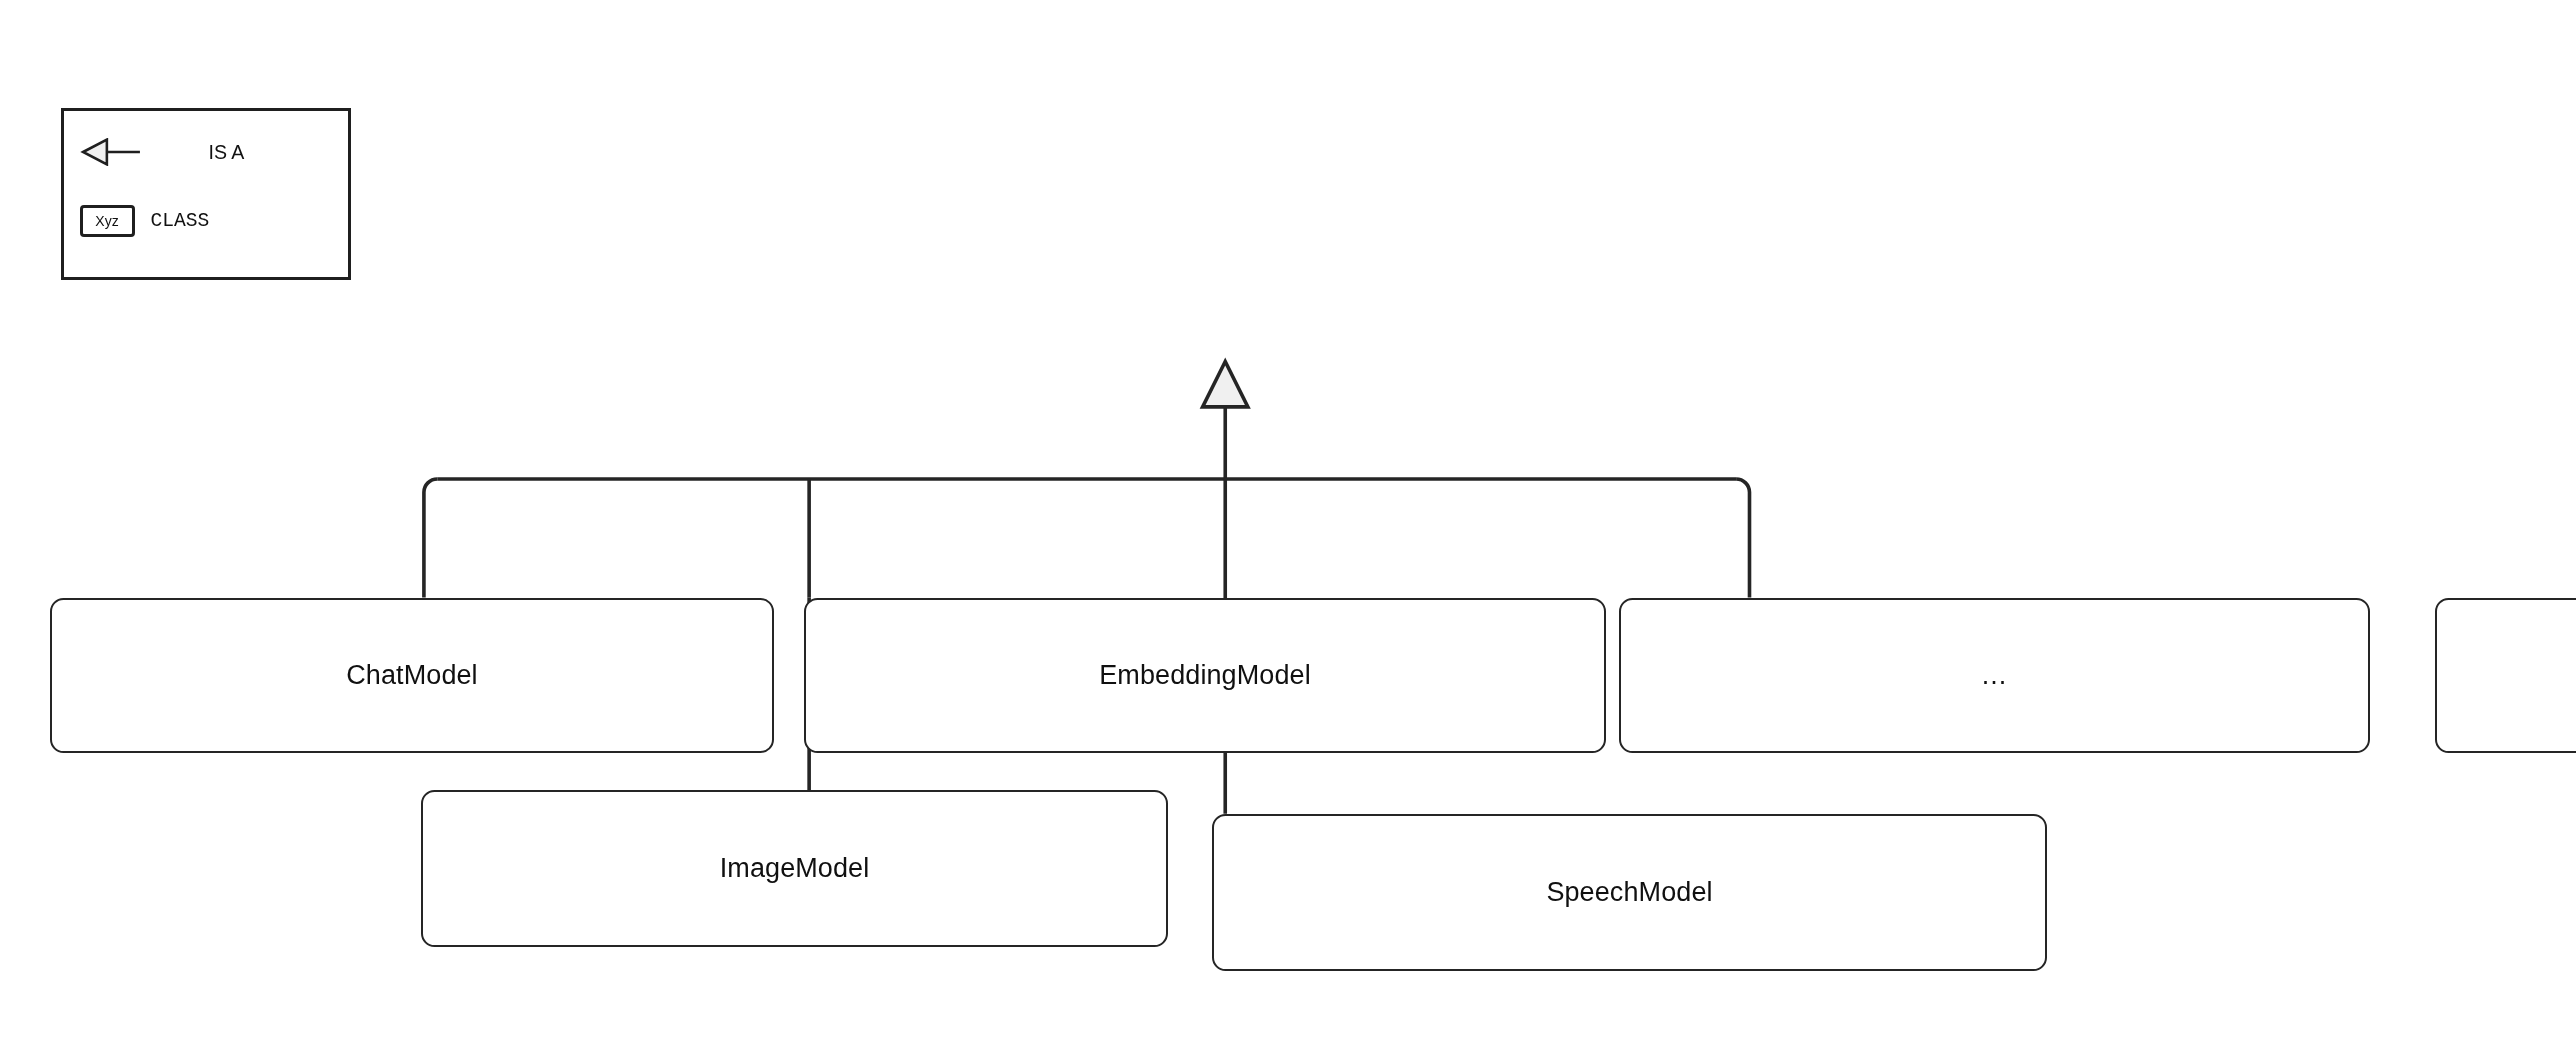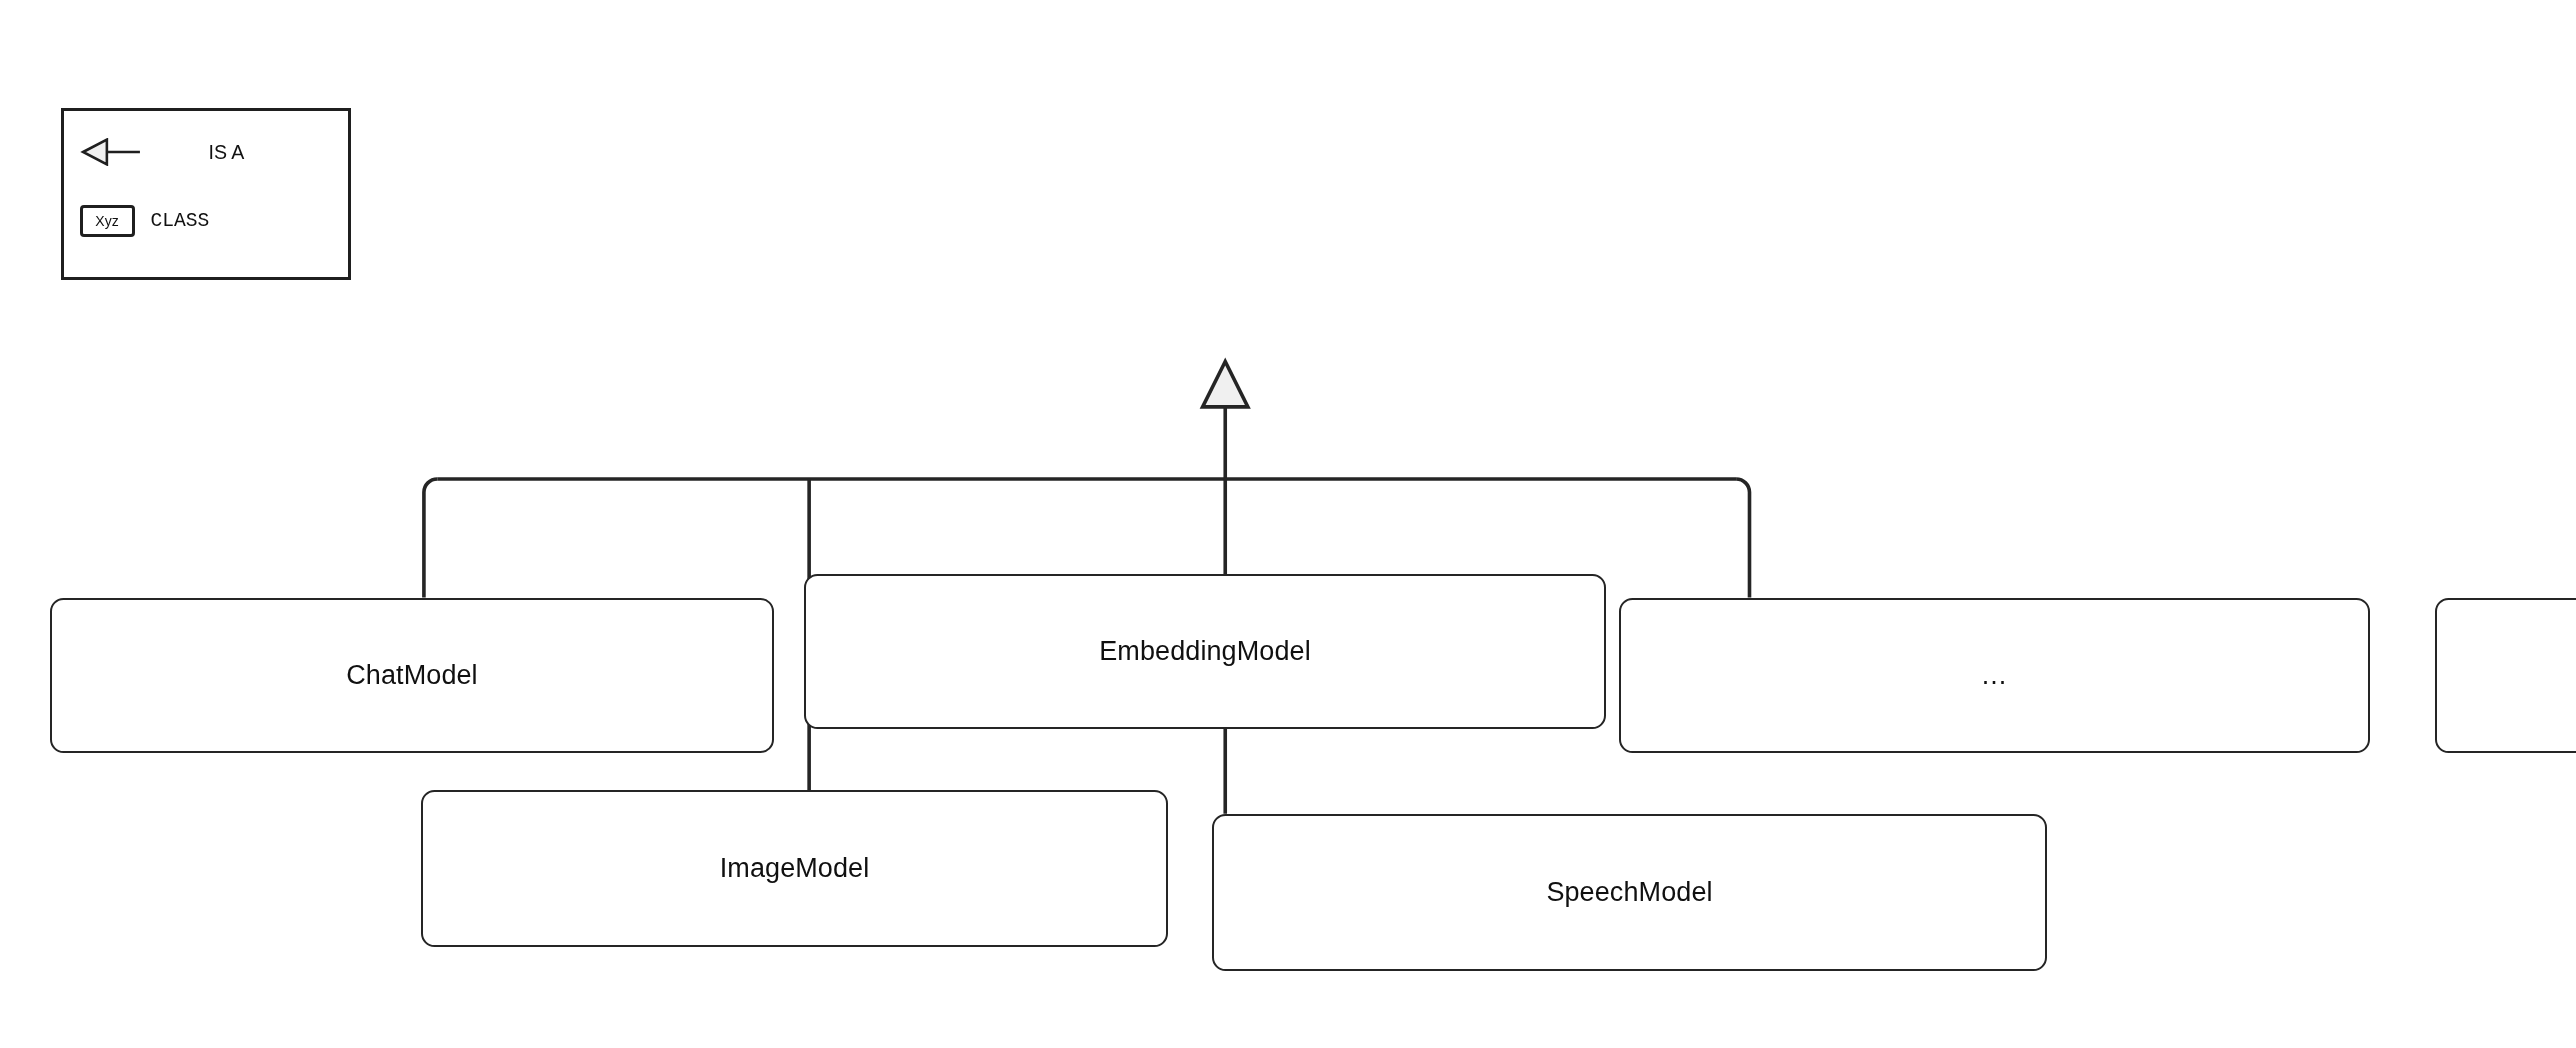--- a/index.html
+++ b/index.html
@@ -168,21 +168,21 @@
       <span class="sample-class">Xyz</span>
       <span class="legend-text">CLASS</span>
     </div>
   </div>
 
 
   <div class="node plain" style="left:50px; top:598px; width:724px; height:155px;">
     <div class="title">ChatModel</div>
   </div>
 
-  <div class="node plain" style="left:804px; top:574px; width:802px; height:155px;">
+  <div class="node plain" style="left:804px; top:598px; width:802px; height:155px;">
     <div class="title">EmbeddingModel</div>
   </div>
 
   <div class="node plain" style="left:1619px; top:598px; width:751px; height:155px;">
     <div class="title dots">...</div>
   </div>
 
   <div class="node plain" style="left:421px; top:790px; width:747px; height:157px;">
     <div class="title">ImageModel</div>
   </div>

